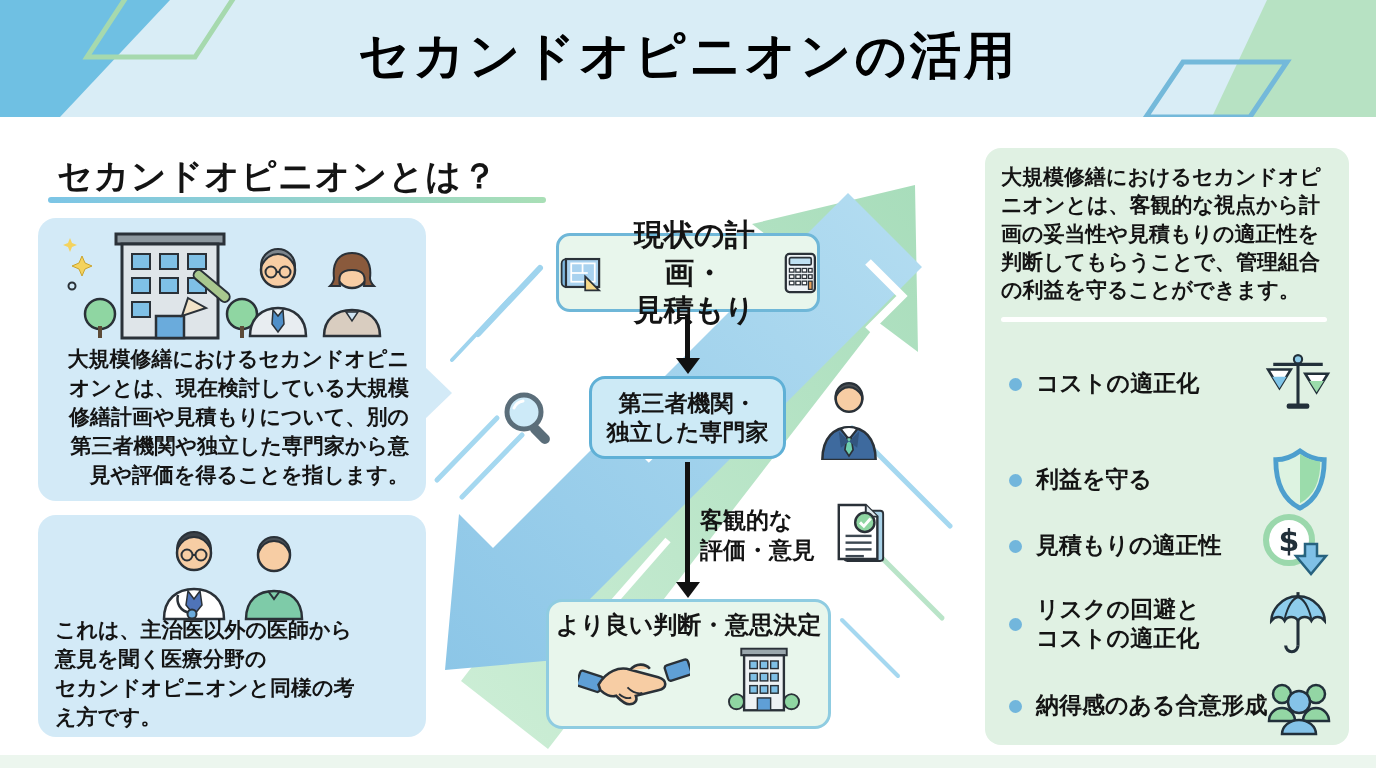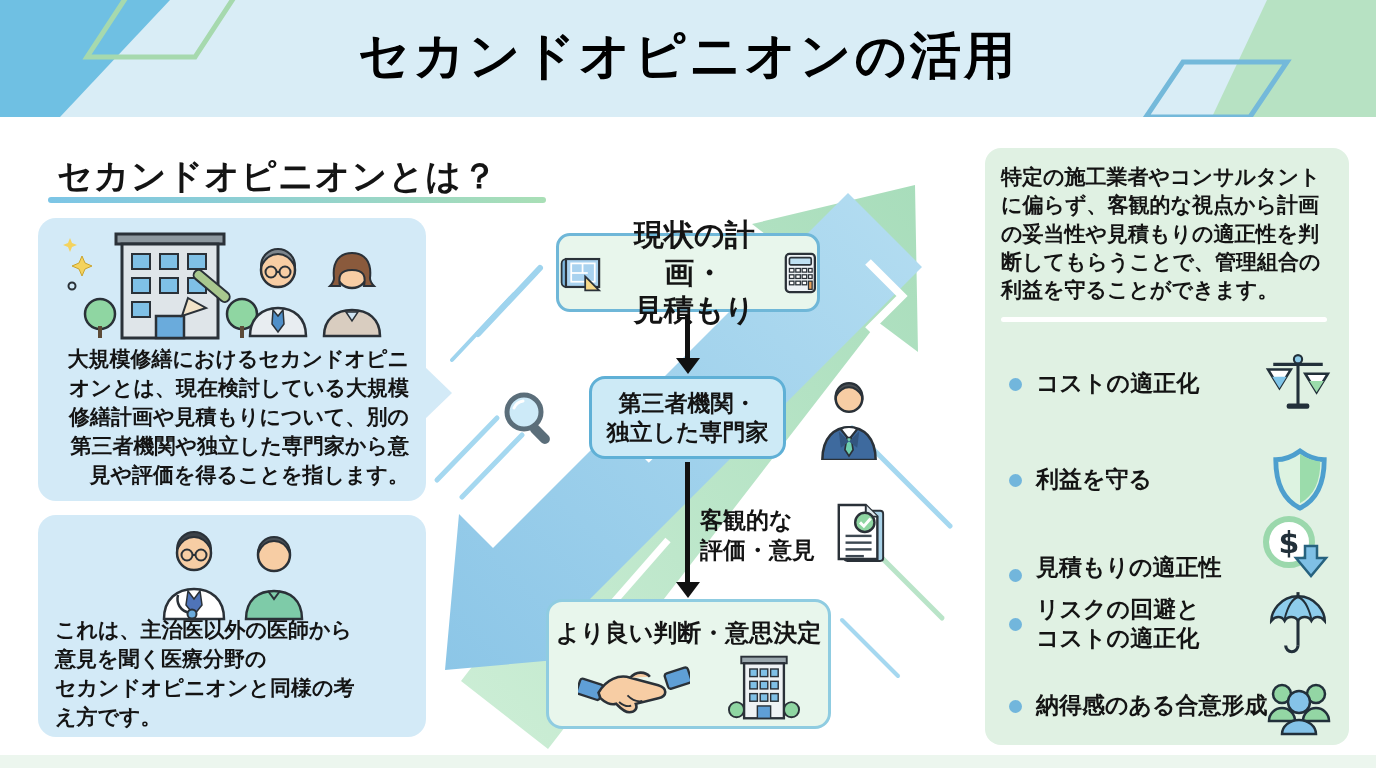--- a/index.html
+++ b/index.html
@@ -29,21 +29,21 @@
   .box2 .illus{position:absolute;left:96px;top:6px;}
   .box2 p{top:101px;white-space:pre-line;}
   
   .fbox{position:absolute;display:flex;align-items:center;justify-content:center;
         font-weight:800;text-align:center;z-index:2;box-sizing:border-box;}
   .preline{white-space:pre-line;}
   .fbox .lbl{line-height:1.25;}
   .s1{left:556px;top:233px;width:264px;height:79px;background:#e8f6ec;border:3px solid #6fb7d8;border-radius:14px;gap:8px;font-size:30px;}
   .s2{left:589px;top:376px;width:197px;height:83px;background:#cdeaf6;border:3px solid #5fb0d6;border-radius:16px;font-size:23px;}
   .s3{left:546px;top:599px;width:285px;height:130px;background:#e8f6ec;border:3px solid #8fcce1;border-radius:16px;
-      flex-direction:column;justify-content:flex-start;padding-top:16px;gap:3px;font-size:24px;}
+      flex-direction:column;justify-content:flex-start;padding-top:8px;gap:3px;font-size:24px;}
   .s3 .icons{display:flex;gap:38px;align-items:center;}
   .vshaft{position:absolute;width:5px;background:#111;left:685px;z-index:2;}
   .a1s{top:315px;height:45px;}
   .a2s{top:462px;height:122px;}
   .vhead{position:absolute;left:676px;width:0;height:0;z-index:2;
          border-left:12px solid transparent;border-right:12px solid transparent;border-top:16px solid #111;}
   .a1h{top:358px;}
   .a2h{top:582px;}
   .alabel{position:absolute;left:700px;top:506px;font-size:23px;font-weight:800;line-height:1.3;z-index:2;white-space:pre-line;}
   .magnifier{position:absolute;left:498px;top:386px;z-index:2;}
@@ -52,21 +52,21 @@
   
   .panel{position:absolute;left:985px;top:148px;width:364px;height:597px;background:#e0f1e3;border-radius:16px;z-index:2;}
   .panel .desc{position:absolute;left:16px;right:14px;top:15px;margin:0;font-size:21px;font-weight:800;line-height:1.35;}
   .panel .divider{position:absolute;left:16px;right:22px;top:169px;height:5px;background:#ffffff;border-radius:3px;}
   .brow{position:absolute;left:24px;right:10px;display:flex;align-items:center;gap:14px;font-size:23px;font-weight:800;}
   .brow .dot{width:13px;height:13px;border-radius:50%;background:#72b6dc;flex:none;}
   .brow .blabel{line-height:1.28;white-space:pre-line;}
   .brow .bicon{position:absolute;right:8px;}
   .r1{top:200px;height:72px;}
   .r2{top:296px;height:72px;}
-  .r3{top:362px;height:72px;align-items:flex-end;}
+  .r3{top:362px;height:72px;}
   .r4{top:432px;height:88px;}
   .r5{top:524px;height:68px;}
 </style>
 </head>
 <body>
 
 <div class="canvas">
 
   <svg class="bg" width="1376" height="768" viewBox="0 0 1376 768">
     <defs>
@@ -279,21 +279,21 @@
           <rect x="23" y="45" width="8" height="8"></rect>
             <rect x="34" y="45" width="8" height="8"></rect>
             <rect x="45" y="45" width="8" height="8"></rect>
         </g>
         <rect x="31" y="58" width="14" height="13" fill="#5f9fd6" stroke="#2a3138" stroke-width="1.5"></rect>
       </svg>
     </div>
   </div>
 
   <aside class="panel">
-    <p class="desc">特定の施工業者やコンサルタントに偏らず、客観的な視点から計画の妥当性や見積もりの適正性を判断してもらうことで、管理組合の利益を守ることができます。</p>
+    <p class="desc">大規模修繕におけるセカンドオピニオンとは、客観的な視点から計画の妥当性や見積もりの適正性を判断してもらうことで、管理組合の利益を守ることができます。</p>
     <div class="divider"></div>
 
     <div class="brow r1">
       <span class="dot"></span>
       <span class="blabel">コストの適正化</span>
       <svg class="bicon" width="66" height="66" viewBox="0 0 64 64">
         <line x1="32" y1="8" x2="32" y2="52" stroke="#22303a" stroke-width="3"></line>
         <rect x="21" y="51" width="22" height="5" rx="2" fill="#22303a"></rect>
         <line x1="8" y1="13" x2="56" y2="13" stroke="#22303a" stroke-width="3"></line>
         <circle cx="32" cy="8" r="4" fill="#8ecbe8" stroke="#22303a" stroke-width="2"></circle>

